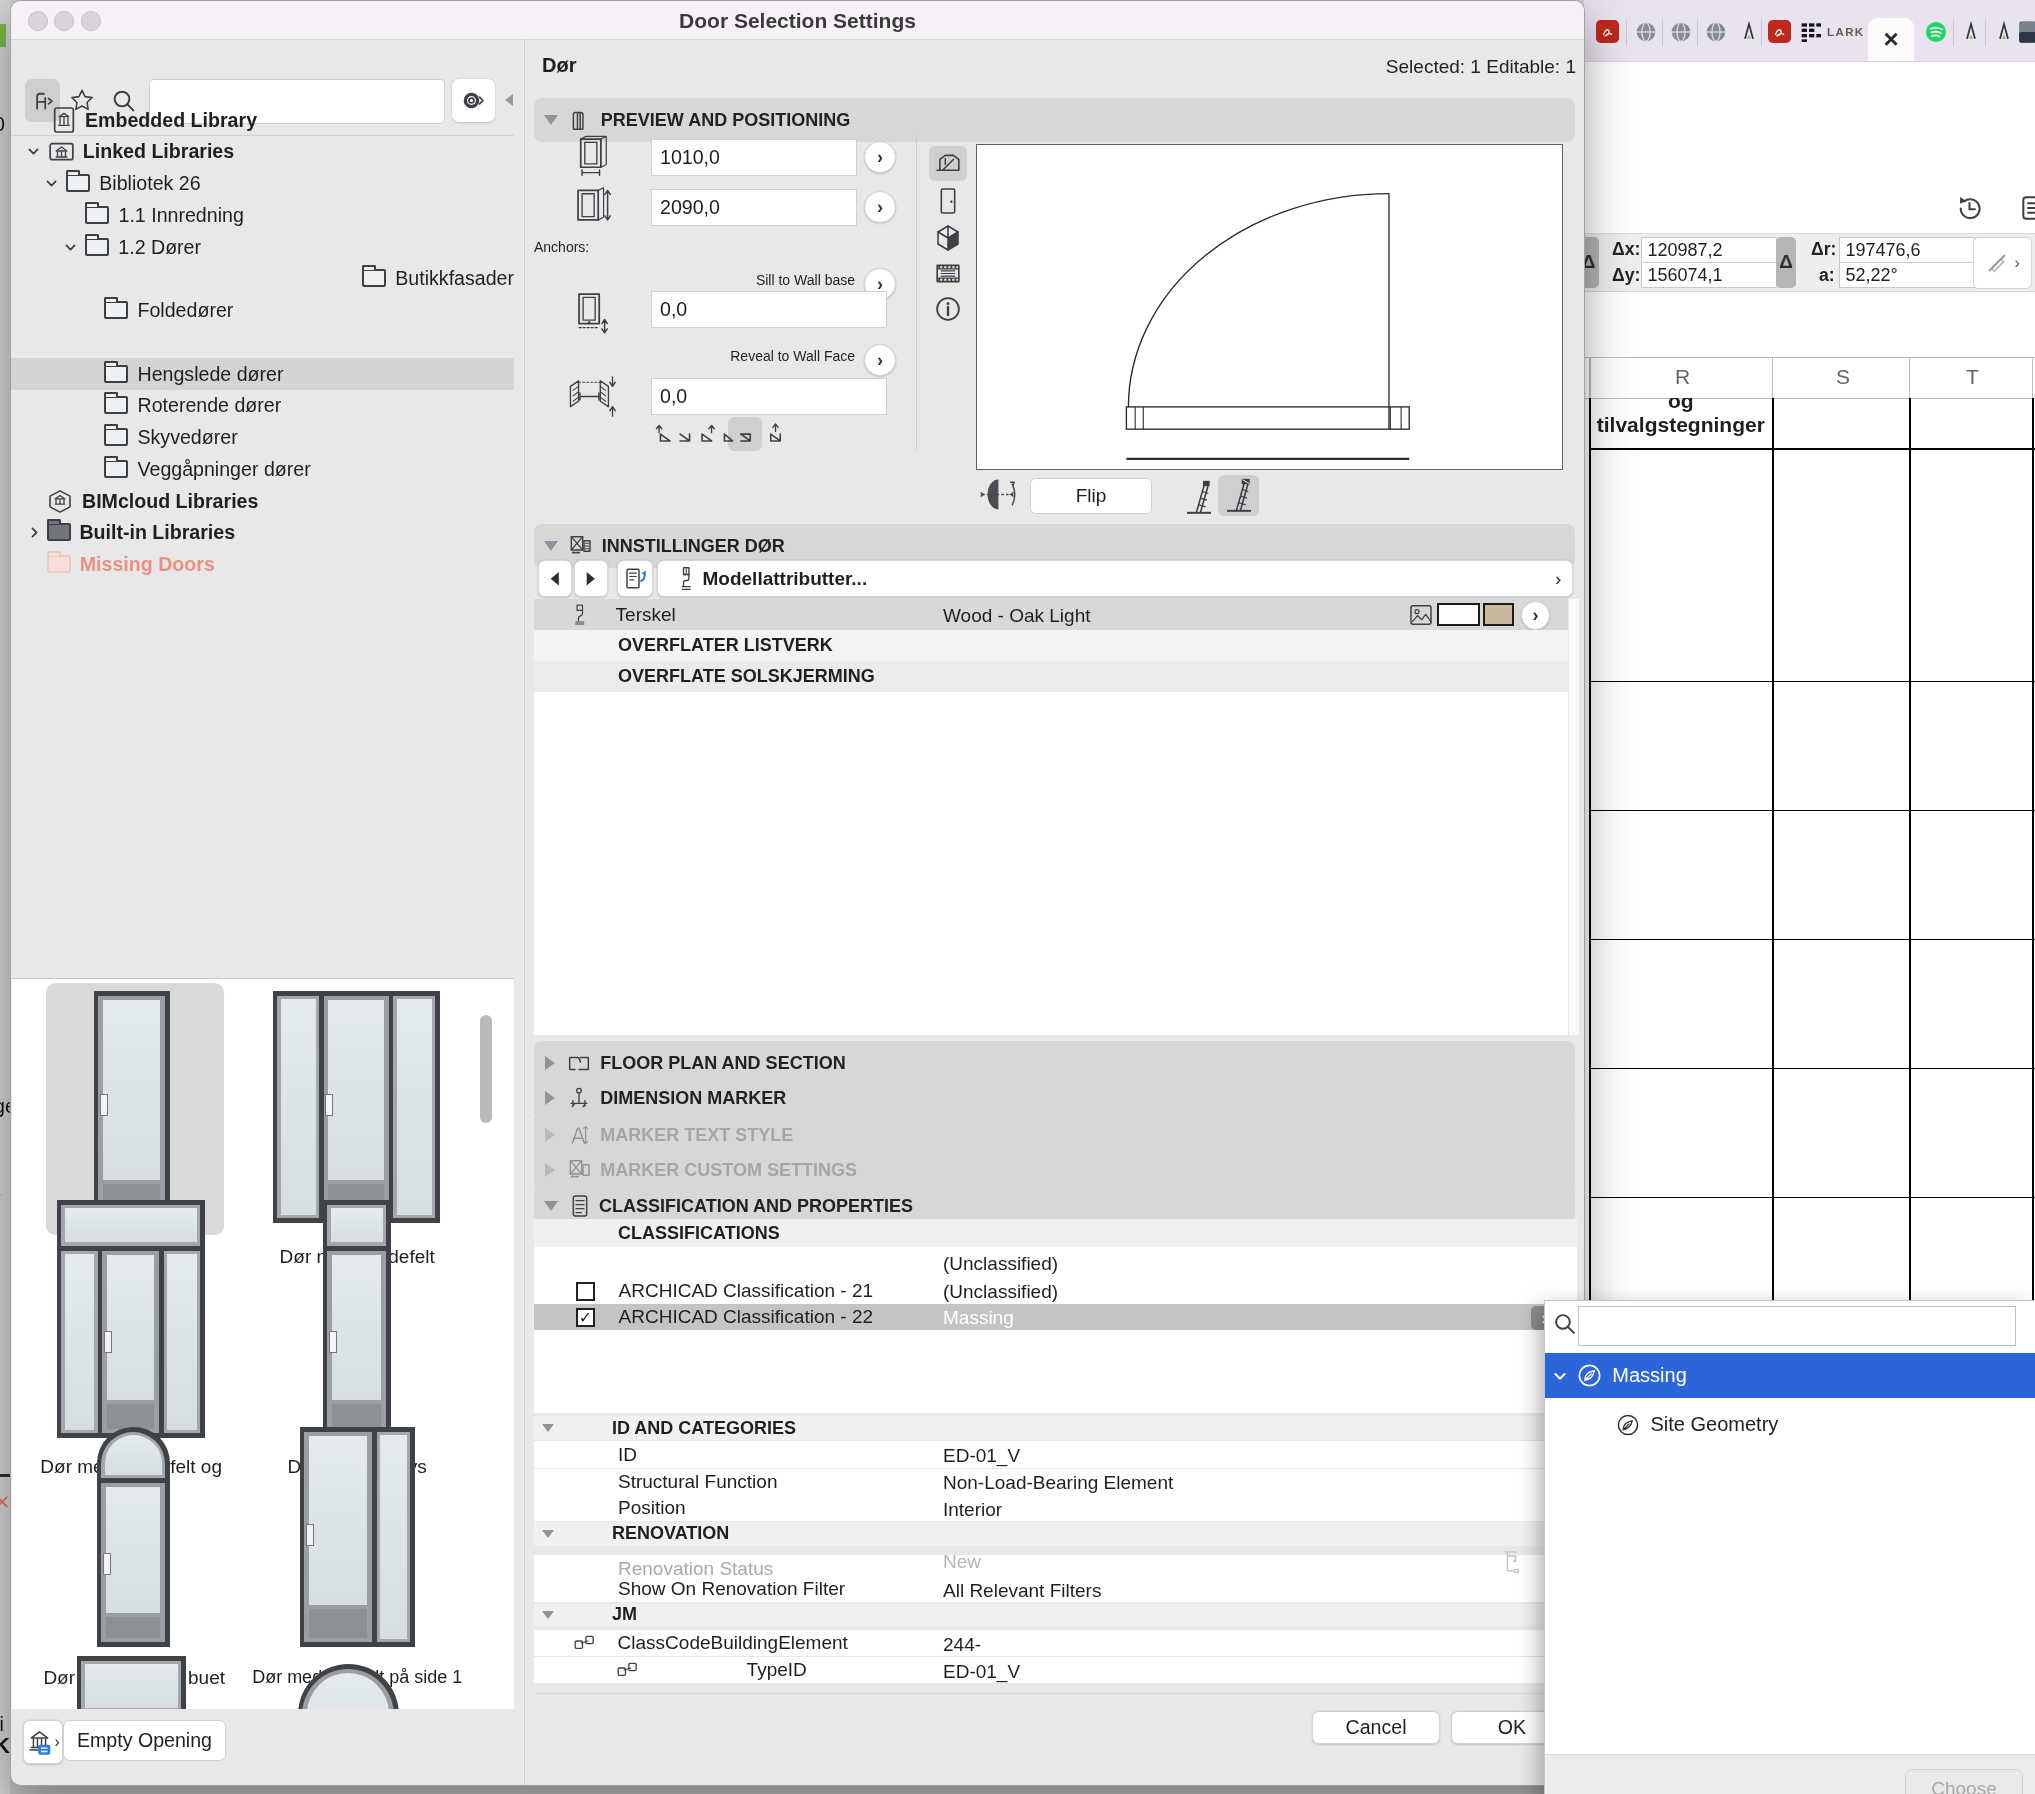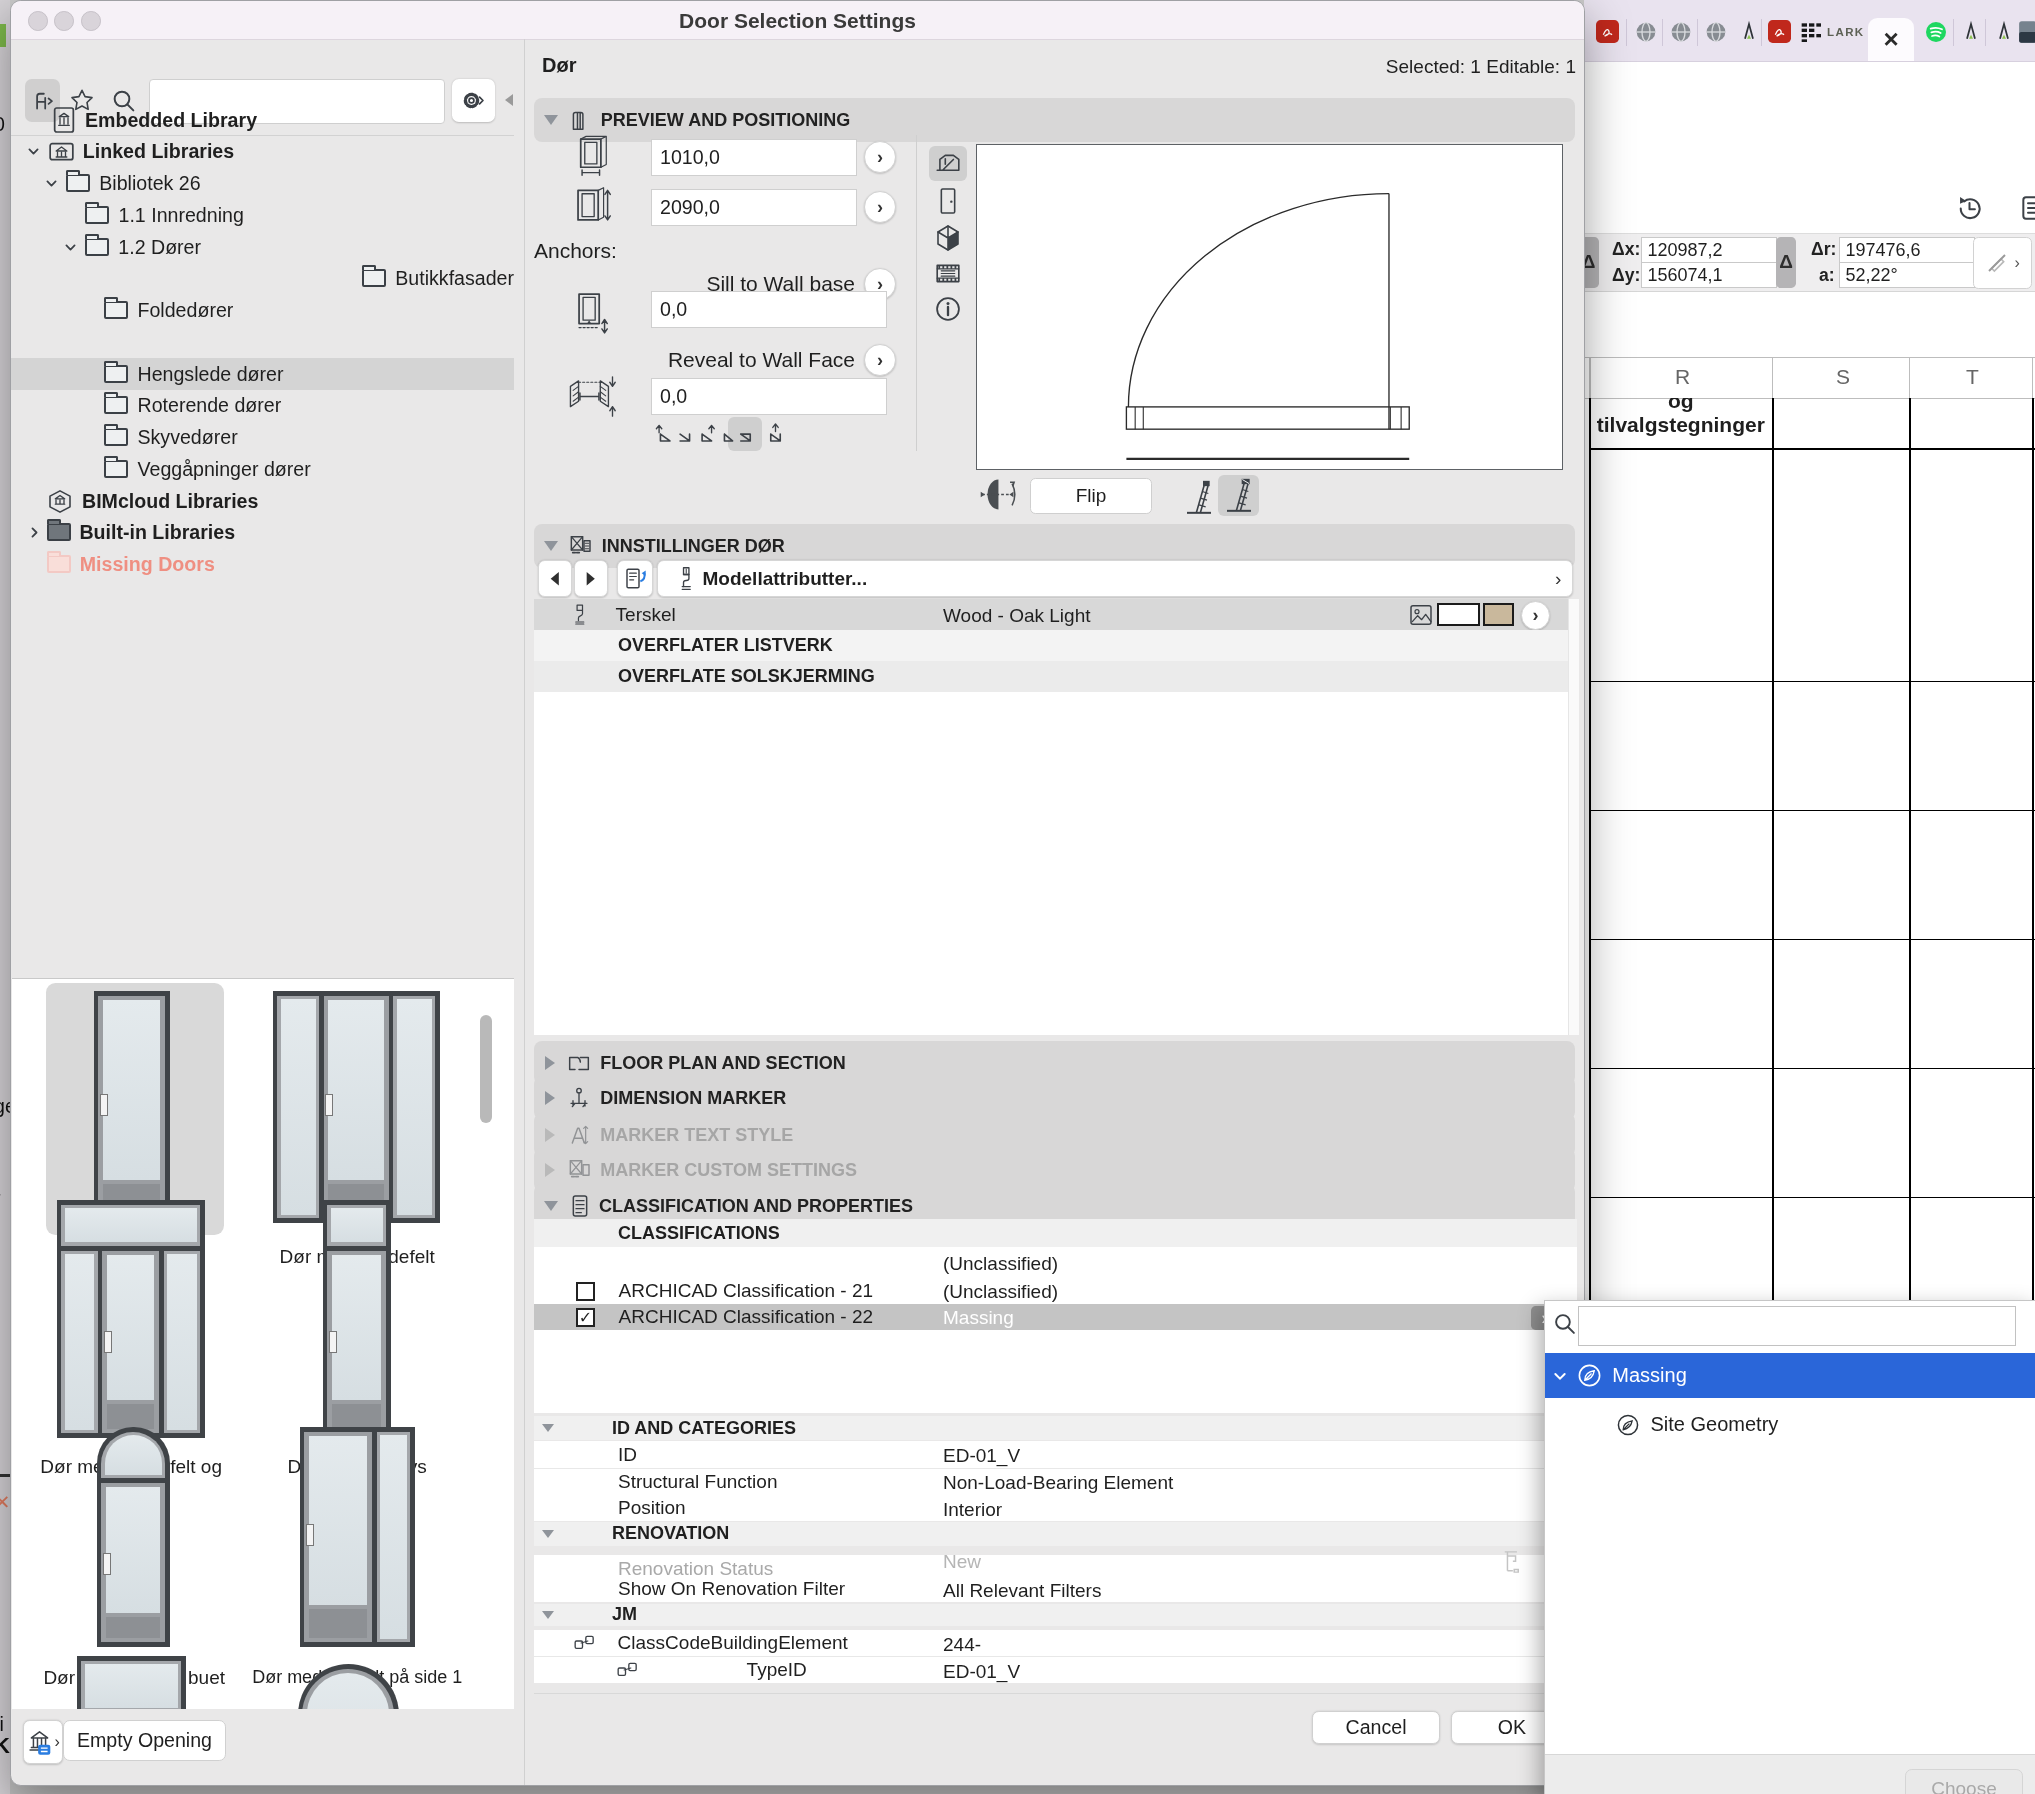--- a/index.html
+++ b/index.html
@@ -76,21 +76,21 @@
   .secbar{position:absolute;left:523px;width:1041px;height:44px;background:#d8d7d7;border-radius:8px;
           display:flex;align-items:center;font-weight:bold;font-size:18px;color:#222;}
   .secbar.disabled{color:#a6a6a6;}
   .tri-r{width:0;height:0;border-top:7.4px solid transparent;border-bottom:7.4px solid transparent;border-left:10px solid #8f949b;}
   .tri-d{width:0;height:0;border-left:7.4px solid transparent;border-right:7.4px solid transparent;border-top:10px solid #8f949b;}
   .disabled .tri-r{border-left-color:#b9b9b9;}
   .numfield{position:absolute;height:35px;background:#fff;border:0.7px solid #cfcfcf;display:flex;align-items:center;}
   .roundbtn{position:absolute;width:30px;height:30px;background:#fff;border:0.7px solid #d2d2d2;border-radius:50%;
             box-shadow:0 0.7px 2px rgba(0,0,0,.2);display:flex;align-items:center;justify-content:center;
             font-size:18px;font-weight:bold;color:#333;}
-  .lab28{position:absolute;font-size:21px;color:#1f1f1f;}
+  .lab28{position:absolute;font-size:14px;color:#1f1f1f;}
   .anchor-ic{position:absolute;top:421px;width:19px;height:23px;}
   .viewbtn{position:absolute;left:918px;width:38px;height:35px;display:flex;align-items:center;justify-content:center;}
   .navbtn{position:absolute;top:559px;height:35px;background:#fff;border:0.7px solid #d6d6d6;border-radius:6.8px;
           box-shadow:0 0.7px 2px rgba(0,0,0,.18);display:flex;align-items:center;justify-content:center;}
   .listrow{position:absolute;left:523px;width:1043px;display:flex;align-items:center;font-size:19px;}
   .grphead{position:absolute;left:523px;width:1043px;background:#f0f0f0;display:flex;align-items:center;font-weight:bold;font-size:18px;}
   .val{position:absolute;left:932px;font-size:19px;}
   .cbox{position:absolute;width:19px;height:19px;border:2px solid #222;background:#fff;box-sizing:border-box;
         display:flex;align-items:center;justify-content:center;font-size:16px;font-weight:bold;}
   .footbtn{position:absolute;top:1710px;height:31px;background:#fff;border:0.7px solid #d0d0d0;border-radius:6.8px;

